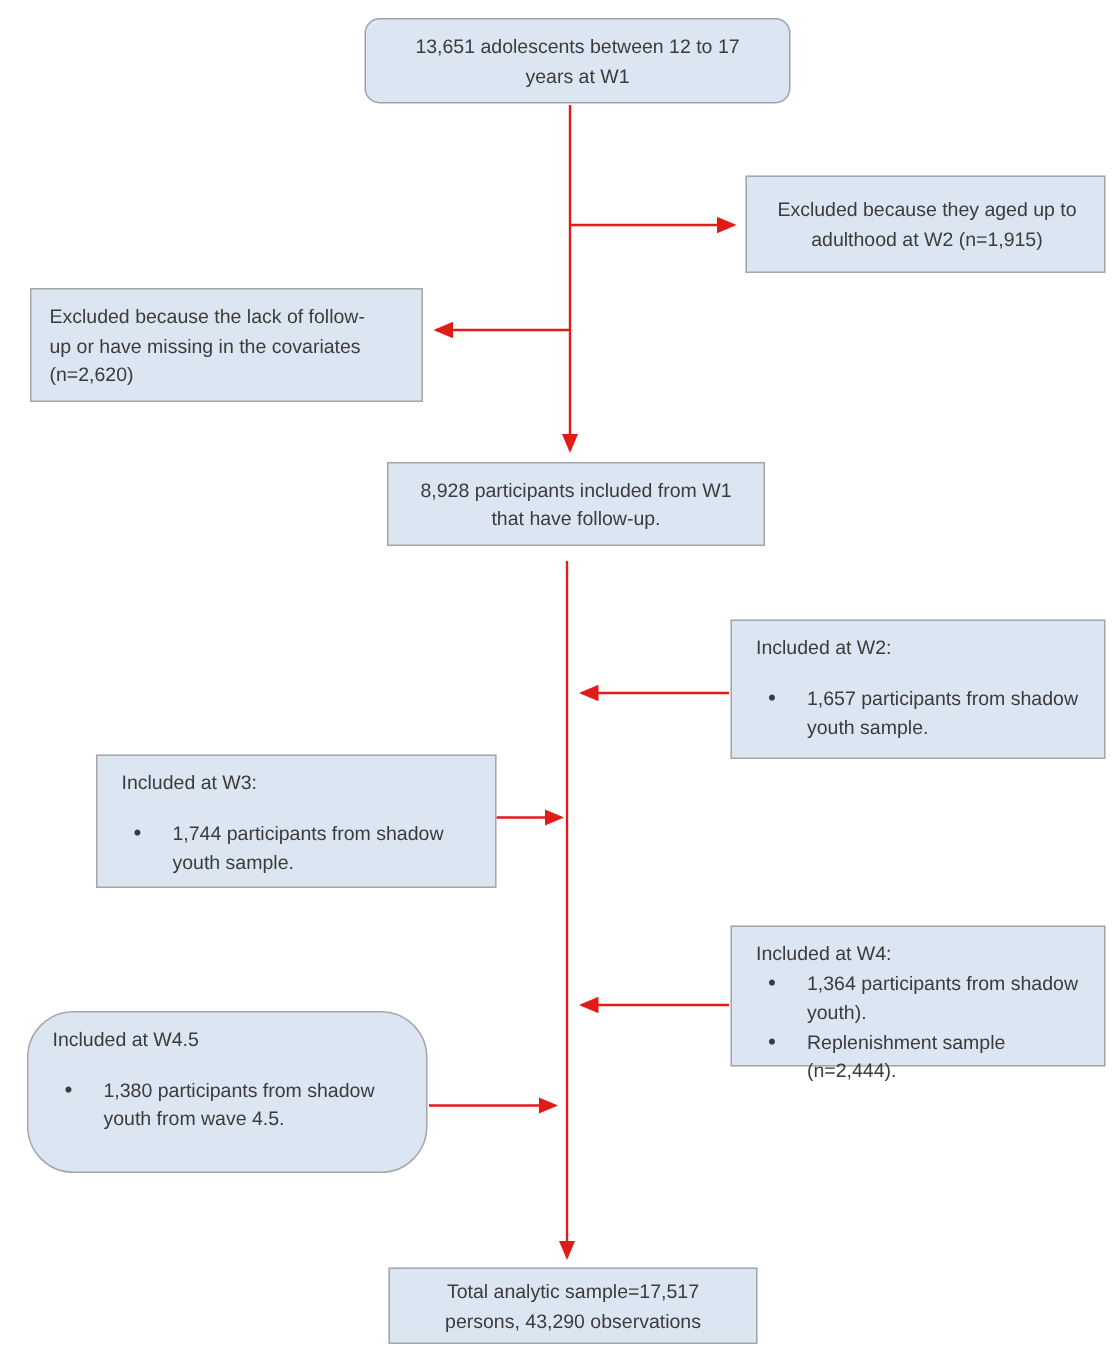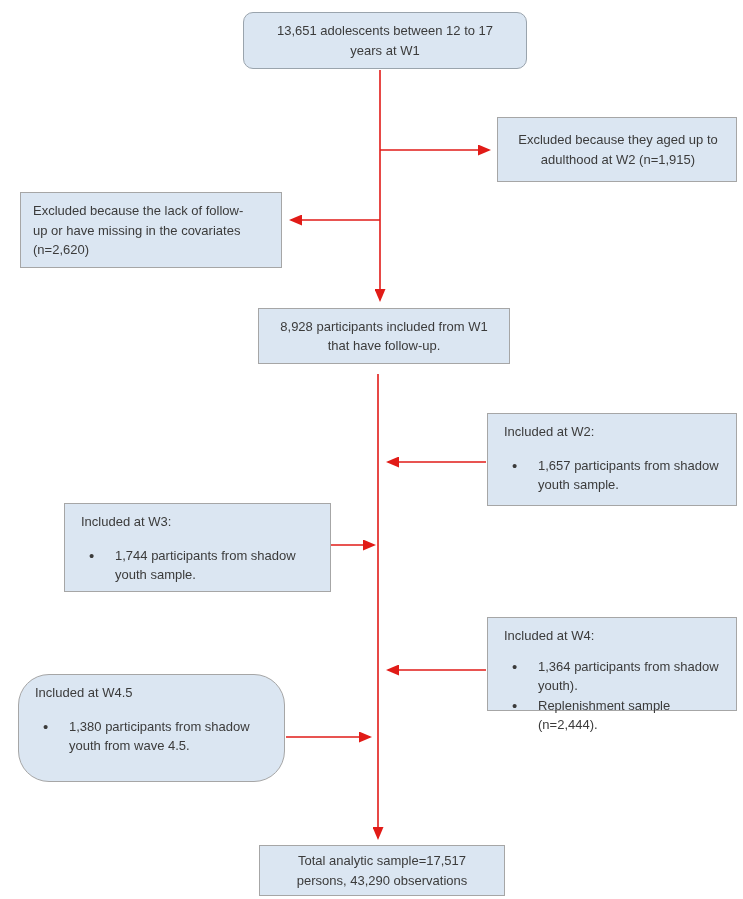--- a/index.html
+++ b/index.html
@@ -31,21 +31,21 @@
   .box.center {
     display: flex;
     align-items: center;
     justify-content: center;
     text-align: center;
     padding: 6px 10px;
   }
   .multiline { white-space: pre-line; }
   .bullet-box { padding: 8px 6px 6px 16px; }
   .box-title { margin: 0 0 14px 0; }
-  .bullet-box.tight .box-title { margin-bottom: 11px; }
+  .bullet-box.tight .box-title { margin-bottom: 0; }
   ul.bullets {
     margin: 0;
     padding: 0 0 0 8px;
     list-style: none;
   }
   ul.bullets li {
     position: relative;
     padding-left: 26px;
     white-space: pre-line;
   }

